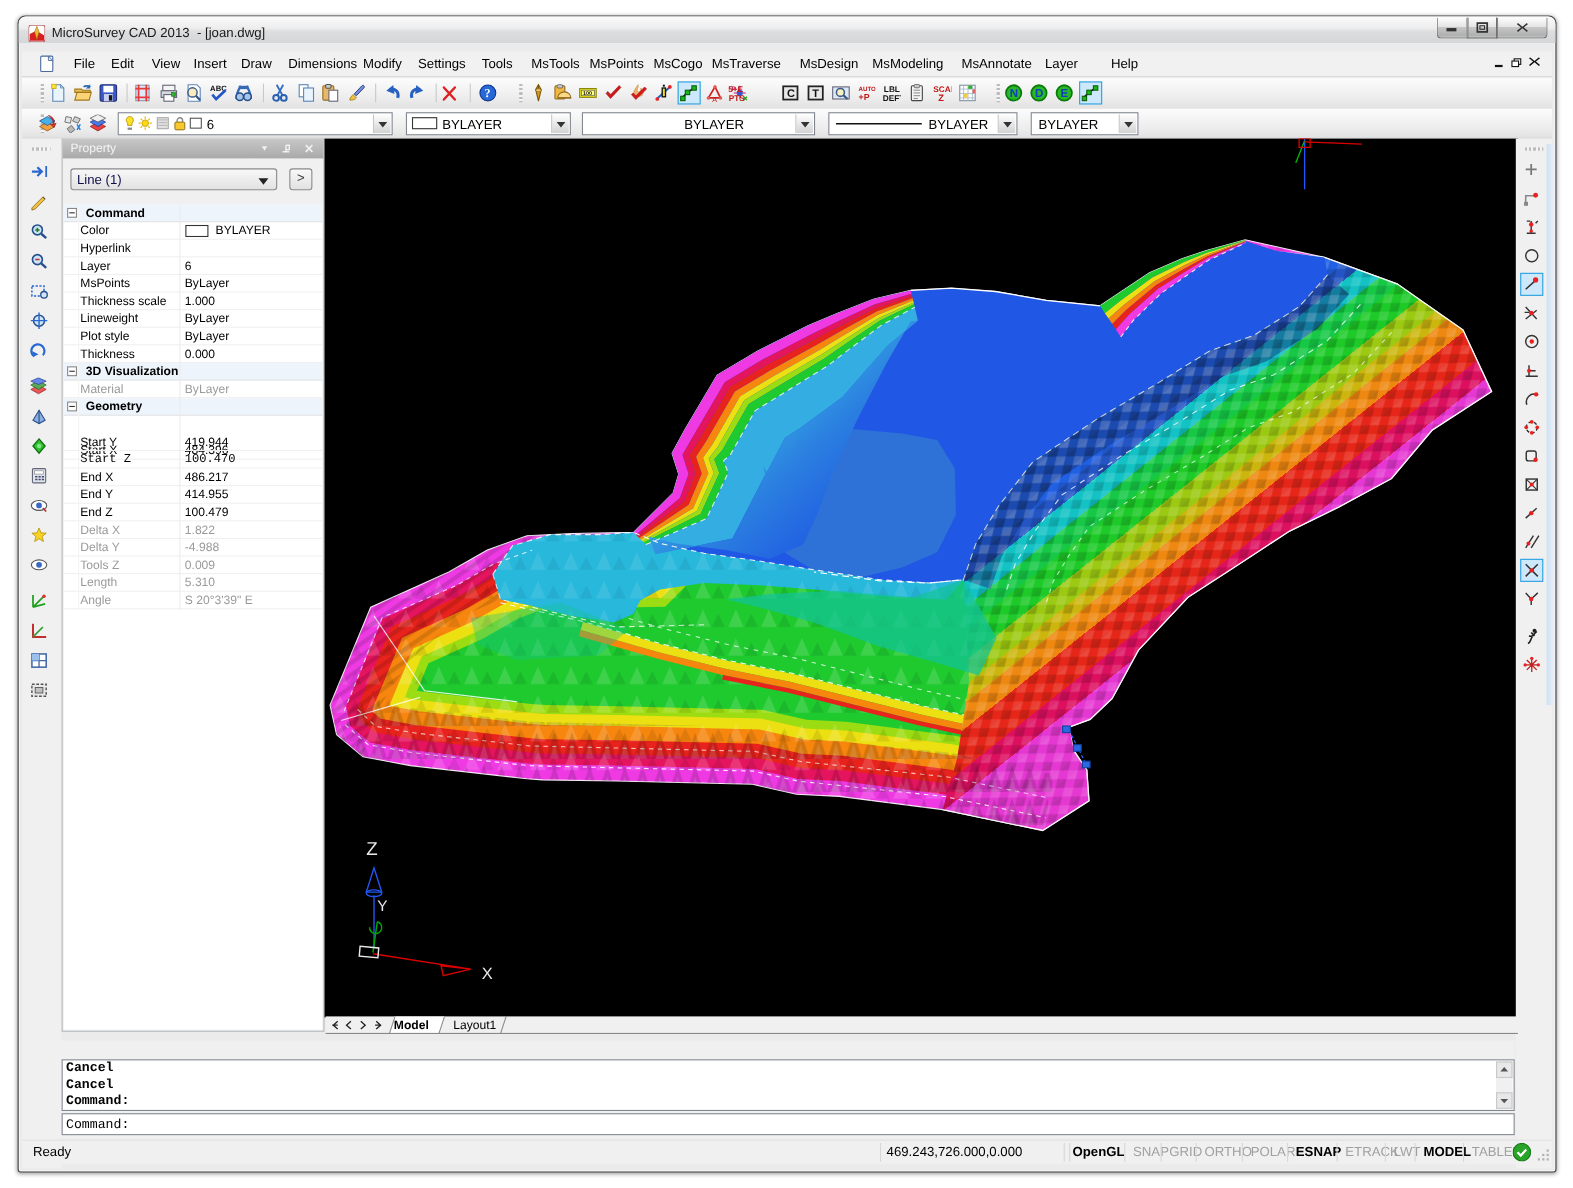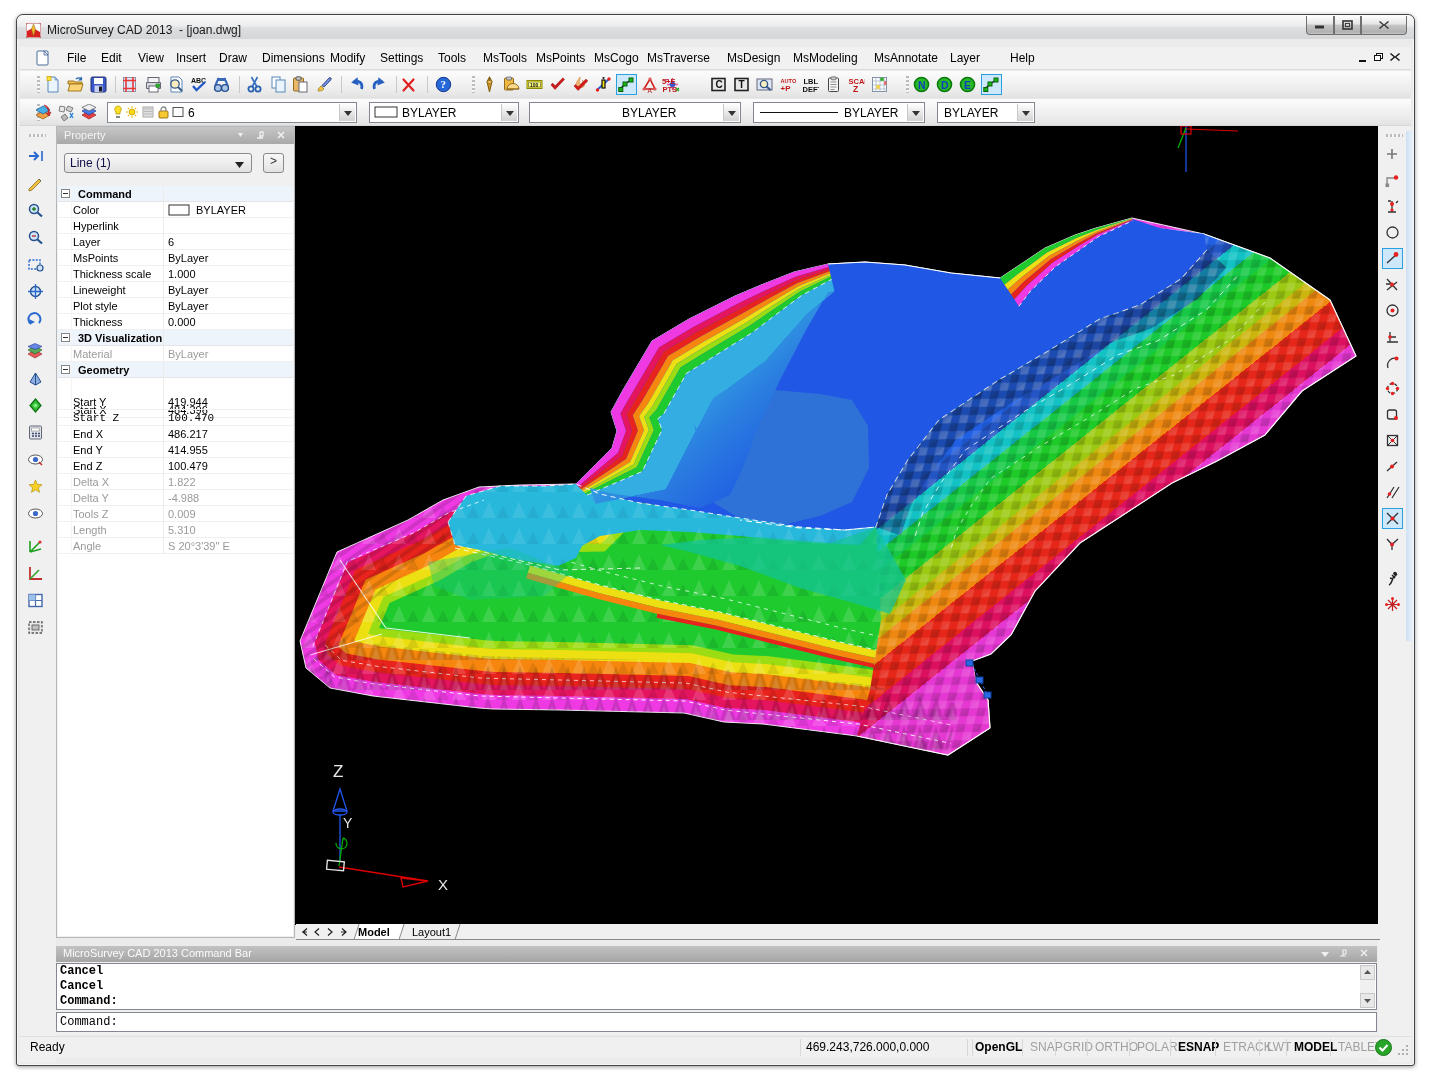--- a/index.html
+++ b/index.html
@@ -802,25 +802,20 @@
       <div style="position:absolute;left:43px;top:3px;width:12px;height:11px;"><svg width="12" height="11">
           <path d="M2 5 L7 5 M3 1.5 L7 5 L3 8.5" stroke="#222" stroke-width="1.2" fill="none"></path>
         </svg></div>
       <div style="position:absolute;left:60px;top:0px;width:46px;height:16px;background:#fff;border-left:1px solid #888;border-right:1px solid #888;transform:skewX(-18deg);"></div>
       <div style="position:absolute;left:62px;top:2px;font-weight:bold;color:#000;">Model</div>
       <div style="position:absolute;left:110px;top:0px;width:52px;height:16px;border-right:1px solid #888;transform:skewX(-18deg);"></div>
       <div style="position:absolute;left:116px;top:2px;color:#000;">Layout1</div>
       <div style="position:absolute;left:0;bottom:0;width:100%;height:1px;background:#888;"></div>
     </div>
  <div id="cmdbar">
-      <div id="cmd-hdr">MicroSurvey CAD 2013 Command Bar<svg width="52" height="12" style="position:absolute;right:6px;top:2px;">
-          <path d="M2 4 l8 0 -4 5 z" fill="#f0f0f0"></path>
-          <path d="M24 2 v6 M21 8 h6 M24 2 h3 v4 h-3" stroke="#f0f0f0" stroke-width="1.2" fill="none"></path>
-          <path d="M42 2 l6 6 M48 2 l-6 6" stroke="#f0f0f0" stroke-width="1.4"></path>
-        </svg></div>
       <div id="cmd-hist">Cancel<br>Cancel<br>Command:<div style="position:absolute;right:1px;top:1px;width:15px;bottom:1px;background:#f0f0f0;">
           <div style="position:absolute;top:0;left:0;width:15px;height:15px;background:#e8e8e8;border:1px solid #c8c8c8;"><svg width="13" height="13">
               <path d="M6.5 4 L3 8 h7 z" fill="#555"></path>
             </svg></div>
           <div style="position:absolute;bottom:0;left:0;width:15px;height:15px;background:#e8e8e8;border:1px solid #c8c8c8;"><svg width="13" height="13">
               <path d="M6.5 9 L3 5 h7 z" fill="#555"></path>
             </svg></div>
         </div></div>
       <div id="cmd-line">Command:</div>
     </div>

